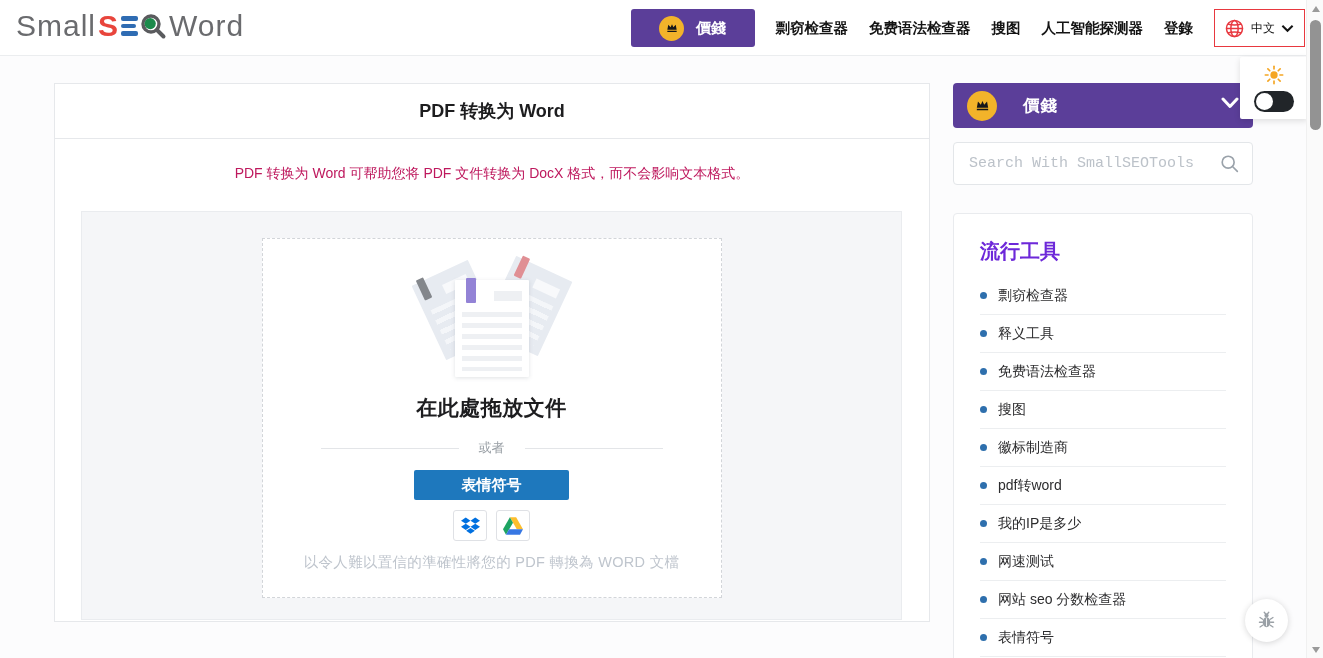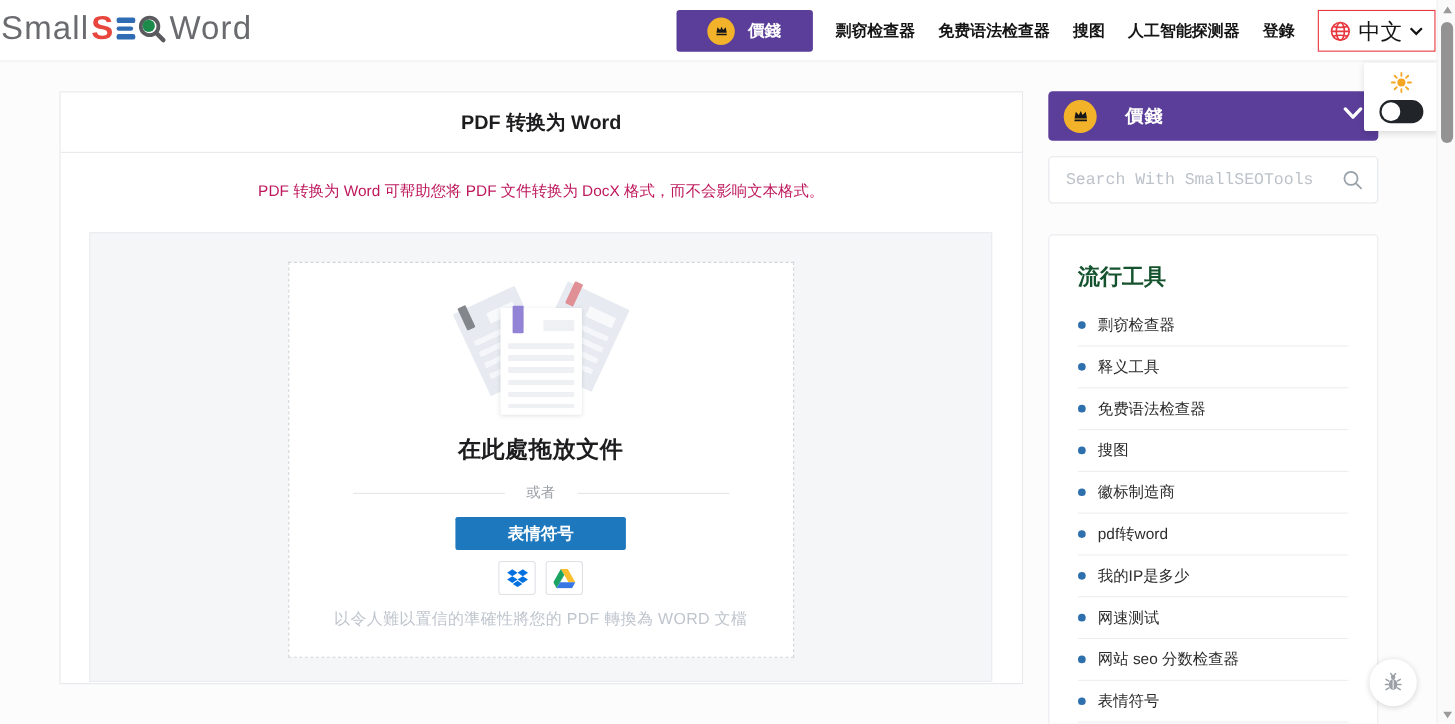--- a/index.html
+++ b/index.html
@@ -3,36 +3,36 @@
 <meta charset="utf-8">
 <style>
   * { margin:0; padding:0; box-sizing:border-box; }
   html,body { width:1323px; height:658px; overflow:hidden; }
   body { font-family:"Liberation Sans", sans-serif; background:#fff; color:#1f2023; }
   .viewport { position:relative; width:1323px; height:658px; background:#fcfcfd; overflow:hidden; }
 
   
   .header { position:absolute; left:0; top:0; width:1323px; height:56px; background:#fff;
             border-bottom:1px solid #ebedef; z-index:5; }
-  .logo { position:absolute; left:1px; top:9px; display:flex; align-items:center; font-size:30px;
+  .logo { position:absolute; left:16px; top:9px; display:flex; align-items:center; font-size:30px;
           color:#6a6b6e; letter-spacing:1px; cursor:pointer; }
   .logo .red-s { color:#e8453c; font-weight:700; margin-left:2px; }
   .e-bars { display:inline-flex; flex-direction:column; justify-content:center; gap:3px; margin:0 2px; }
   .e-bars i { display:block; width:17px; height:4.5px; border-radius:2px; background:#2f6cb3; }
   .e-bars i:nth-child(2){ width:15px; }
   .nav-right { position:absolute; right:18px; top:0; height:56px; display:flex; align-items:center; gap:21px; }
   .pricing-btn { display:flex; align-items:center; justify-content:center; gap:12px; width:124px; height:38px;
                  background:#5b3e99; border:none; border-radius:3px; color:#fff; font-weight:700; font-size:15px;
                  cursor:pointer; }
   .crown-circle { width:25px; height:25px; border-radius:50%; background:#f2b32a; display:flex;
                   align-items:center; justify-content:center; }
   .nav-link { font-size:14.5px; font-weight:700; color:#141414; text-decoration:none; cursor:pointer; white-space:nowrap; }
   .lang-box { display:flex; align-items:center; gap:6px; height:38px; padding:0 10px 0 9px;
               border:1px solid #e8383f; background:#fff; cursor:pointer; }
-  .lang-box span { font-size:20px; color:#141414; }
+  .lang-box span { font-size:12px; color:#141414; }
 
   
   .scrollbar { position:absolute; right:0; top:0; width:17px; height:658px; background:#fafafa;
                border-left:1px solid #f0f0f0; z-index:9; }
   .sb-arrow { position:absolute; left:0; width:17px; height:17px; display:flex; align-items:center; justify-content:center; cursor:pointer; }
   .sb-arrow.up { top:0; } .sb-arrow.down { bottom:0; }
   .tri-up { width:0; height:0; border-left:4.5px solid transparent; border-right:4.5px solid transparent; border-bottom:6px solid #9a9a9a; }
   .tri-down { width:0; height:0; border-left:4.5px solid transparent; border-right:4.5px solid transparent; border-top:6px solid #9a9a9a; }
   .sb-thumb { position:absolute; left:3px; top:20px; width:11px; height:110px; border-radius:6px; background:#939393; cursor:grab; }
 
@@ -88,21 +88,21 @@
   .side-banner .crown-circle { width:30px; height:30px; }
   .side-banner .label { color:#fff; font-weight:700; font-size:16.5px; letter-spacing:1px; margin-left:26px; }
   .side-banner .chev { position:absolute; right:14px; top:14px; }
   .search-box { position:relative; margin-top:14px; height:43px; background:#fff; border:1px solid #e3e6e9; border-radius:4px; }
   .search-box input { width:100%; height:100%; border:none; outline:none; background:transparent;
                       padding:0 40px 0 15px; font-size:15px; font-family:Liberation Mono, monospace; color:#3a3f44; }
   .search-box input::placeholder { color:#bcc2c9; }
   .search-box .mag { position:absolute; right:11px; top:10px; }
   .tools-card { margin-top:28px; background:#fff; border:1px solid #e9ebee; border-radius:4px 4px 0 0;
                 padding:24px 26px 0; height:446px; overflow:hidden; }
-  .tools-title { font-size:20px; font-weight:700; color:#14532d; margin-bottom:12px; }
+  .tools-title { font-size:20px; font-weight:700; color:#6d28d9; margin-bottom:12px; }
   .tools-list { list-style:none; }
   .tools-list li { display:flex; align-items:center; gap:11px; height:38px; border-bottom:1px solid #eceef0; cursor:pointer; }
   .tools-list .dot { width:7px; height:7px; border-radius:50%; background:#2e6fad; flex:none; }
   .tools-list .t-label { font-size:14px; color:#2c2c2e; }
 
   
   .bug-fab { position:absolute; left:1245px; top:599px; width:43px; height:43px; border-radius:50%;
              background:#fff; box-shadow:0 1px 6px rgba(0,0,0,.16); display:flex; align-items:center;
              justify-content:center; cursor:pointer; z-index:8; }
 </style>

